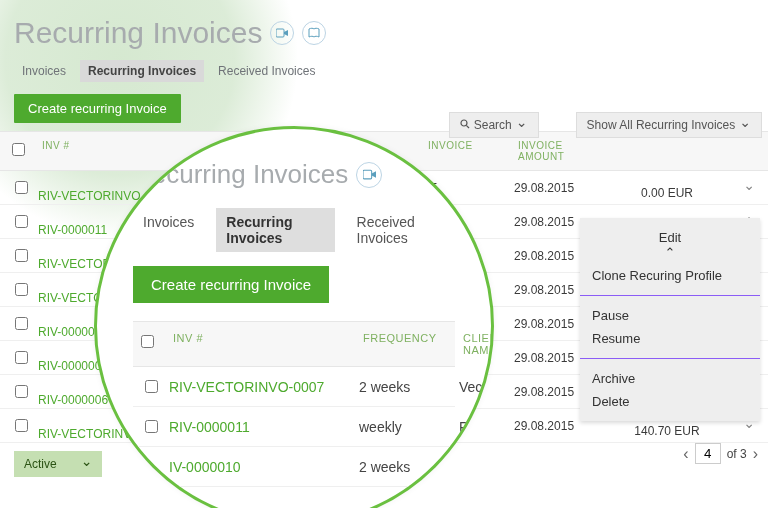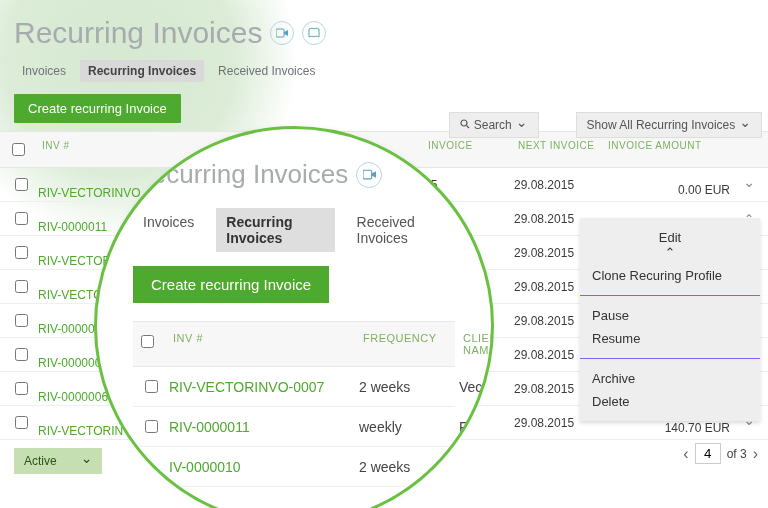--- a/index.html
+++ b/index.html
@@ -122,21 +122,21 @@
     min-height: 34px;
     align-items: center;
     font-size: 12px;
     padding: 0 4px;
     color: #3a3a3a;
     position: relative;
   }
   .bg-row .cb { display:flex; justify-content:center; }
   .bg-row input[type=checkbox]{ width:13px; height:13px; }
   .bg-row .inv { color: var(--green); font-weight: 500; overflow: hidden; white-space: nowrap; text-overflow: ellipsis; margin-top: 17px;}
-  .bg-row .amt { text-align: right; padding-right: 4px; margin-top: 10px; }
+  .bg-row .amt { text-align: center; padding-right: 4px; margin-top: 10px; }
   .bg-row .exp { text-align: center; color: #888; cursor: pointer; }
 
   .footer {
     display: flex;
     gap: 110px;
     align-items: center;
     margin: 8px 14px;
   }
   .active-filter {
     background: #c5dfb2;
@@ -279,21 +279,20 @@
       <span class="chev"></span>
     </div>
   </div>
 
   <div class="bg-table">
     <div class="bg-thead">
       <div class="cb"><input type="checkbox" style=""></div>
       <div>INV #</div>
       <div></div>
       <div>INVOICE</div>
-      <div>NEXT INVOICE</div>
       <div class="amt">INVOICE AMOUNT</div>
       <div></div>
     </div>
 
     <div class="bg-row">
       <div class="cb">
           <input type="checkbox" style="">
         </div>
       <div class="inv">RIV-VECTORINVO</div>
       <div></div>

